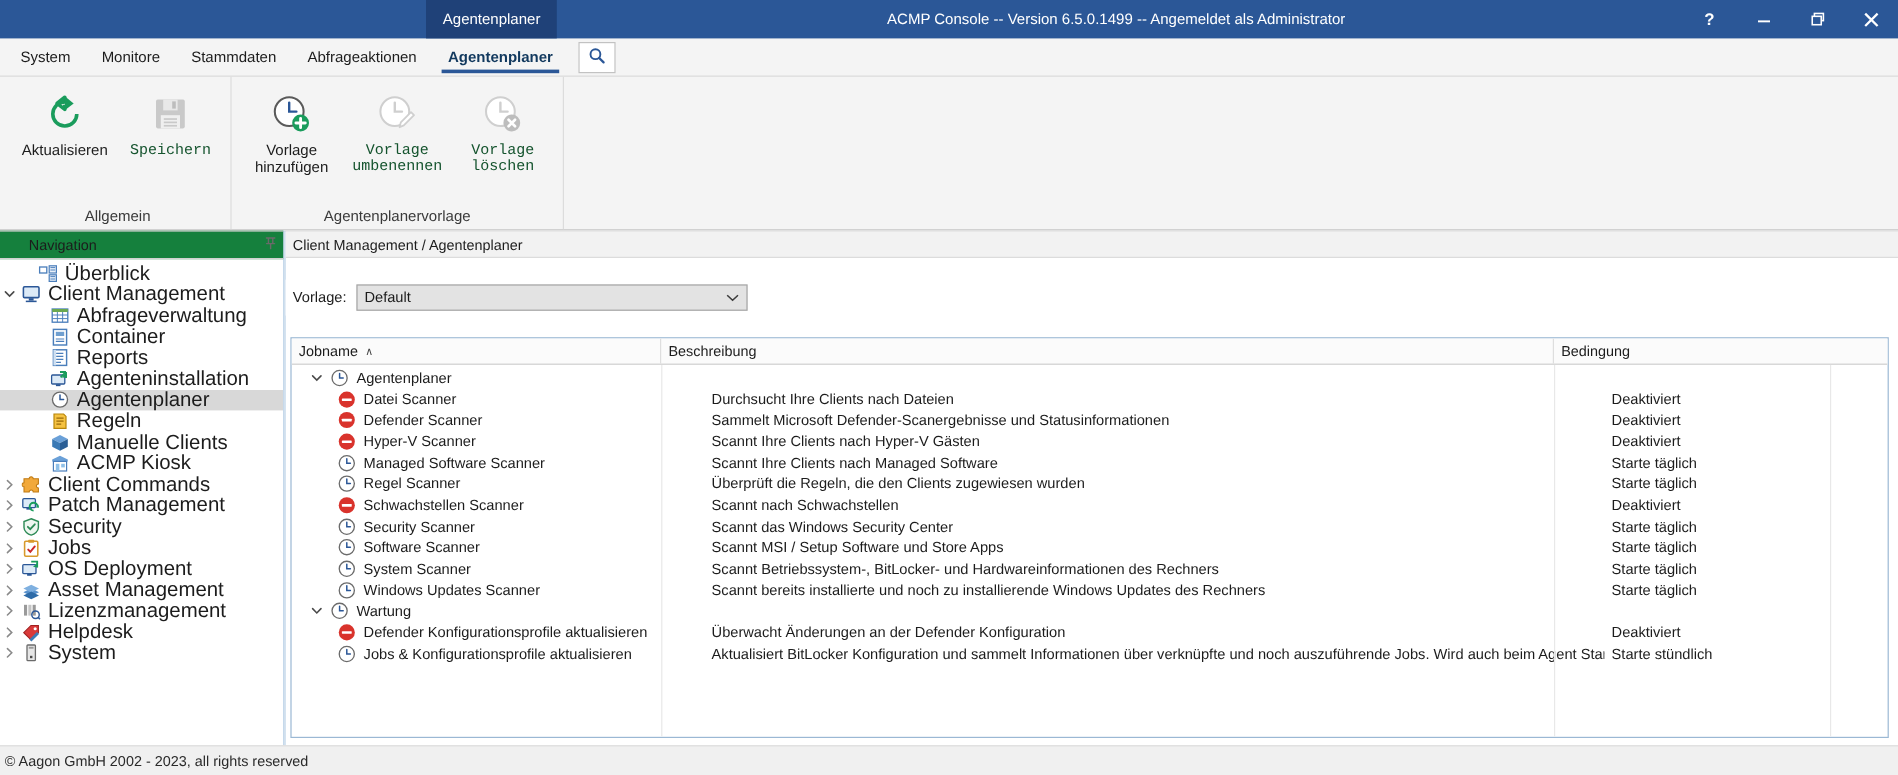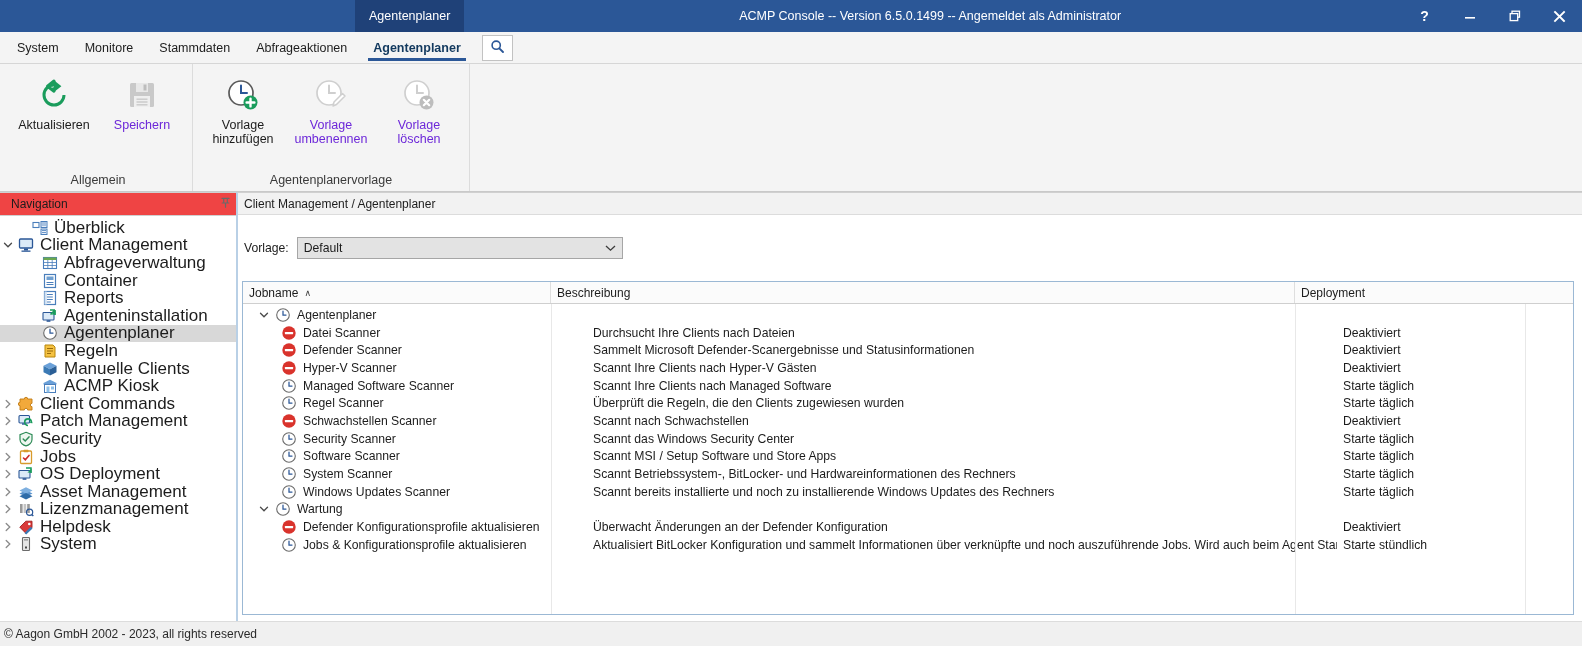--- a/index.html
+++ b/index.html
@@ -153,21 +153,21 @@
     align-items: center;
     justify-content: center;
   }
   .rb-label {
     font-size: 12.5px;
     line-height: 14px;
     color: #1c1c1c;
     margin-top: 4px;
     white-space: pre-line;
   }
-  .rb-btn.disabled .rb-label { color: #6d28d9; }
+  .rb-btn.disabled .rb-label { color: #14532d; font-family: Liberation Mono, monospace; }
 
   
   .body-area {
     flex: 1 1 auto;
     display: flex;
     min-height: 0;
     background: #ffffff;
     padding-bottom: 0;
   }
 
@@ -176,26 +176,26 @@
     width: 236px;
     flex: 0 0 236px;
     background: #ffffff;
     display: flex;
     flex-direction: column;
     border-right: 1px solid #b9d0e6;
   }
   .sidebar-header {
     height: 22px;
     flex: 0 0 22px;
-    background: #ef4444;
+    background: #15803d;
     border-bottom: 1px solid #d0d0d0;
     border-top: 1px solid #d0d0d0;
     display: flex;
     align-items: center;
-    padding: 0 4px 0 11px;
+    padding: 0 4px 0 24px;
     font-size: 12px;
   }
   .sidebar-header .sh-title { flex: 1 1 auto; }
   .nav-tree {
     flex: 1 1 auto;
     overflow: hidden;
     padding-top: 3px;
   }
   .nav-row {
     height: 17.6px;
@@ -799,21 +799,21 @@
       <div class="grid-wrap">
         <div class="grid-head">
           <div class="gh-cell col-job">
             <span>Jobname</span>
             <span class="sortarrow">∧</span>
           </div>
           <div class="gh-cell col-desc">
             <span>Beschreibung</span>
           </div>
           <div class="gh-cell col-cond">
-            <span>Deployment</span>
+            <span>Bedingung</span>
           </div>
         </div>
         <div class="grid-body" id="grid-body">
           <div class="vline" style="left:308px"></div>
           <div class="vline" style="left:1052px"></div>
           <div class="vline" style="left:1282px"></div>
         <div class="row">
               <div class="cell-job indent-1">
                 <span class="tree-exp">
                   <svg width="10" height="10" viewBox="0 0 10 10">

